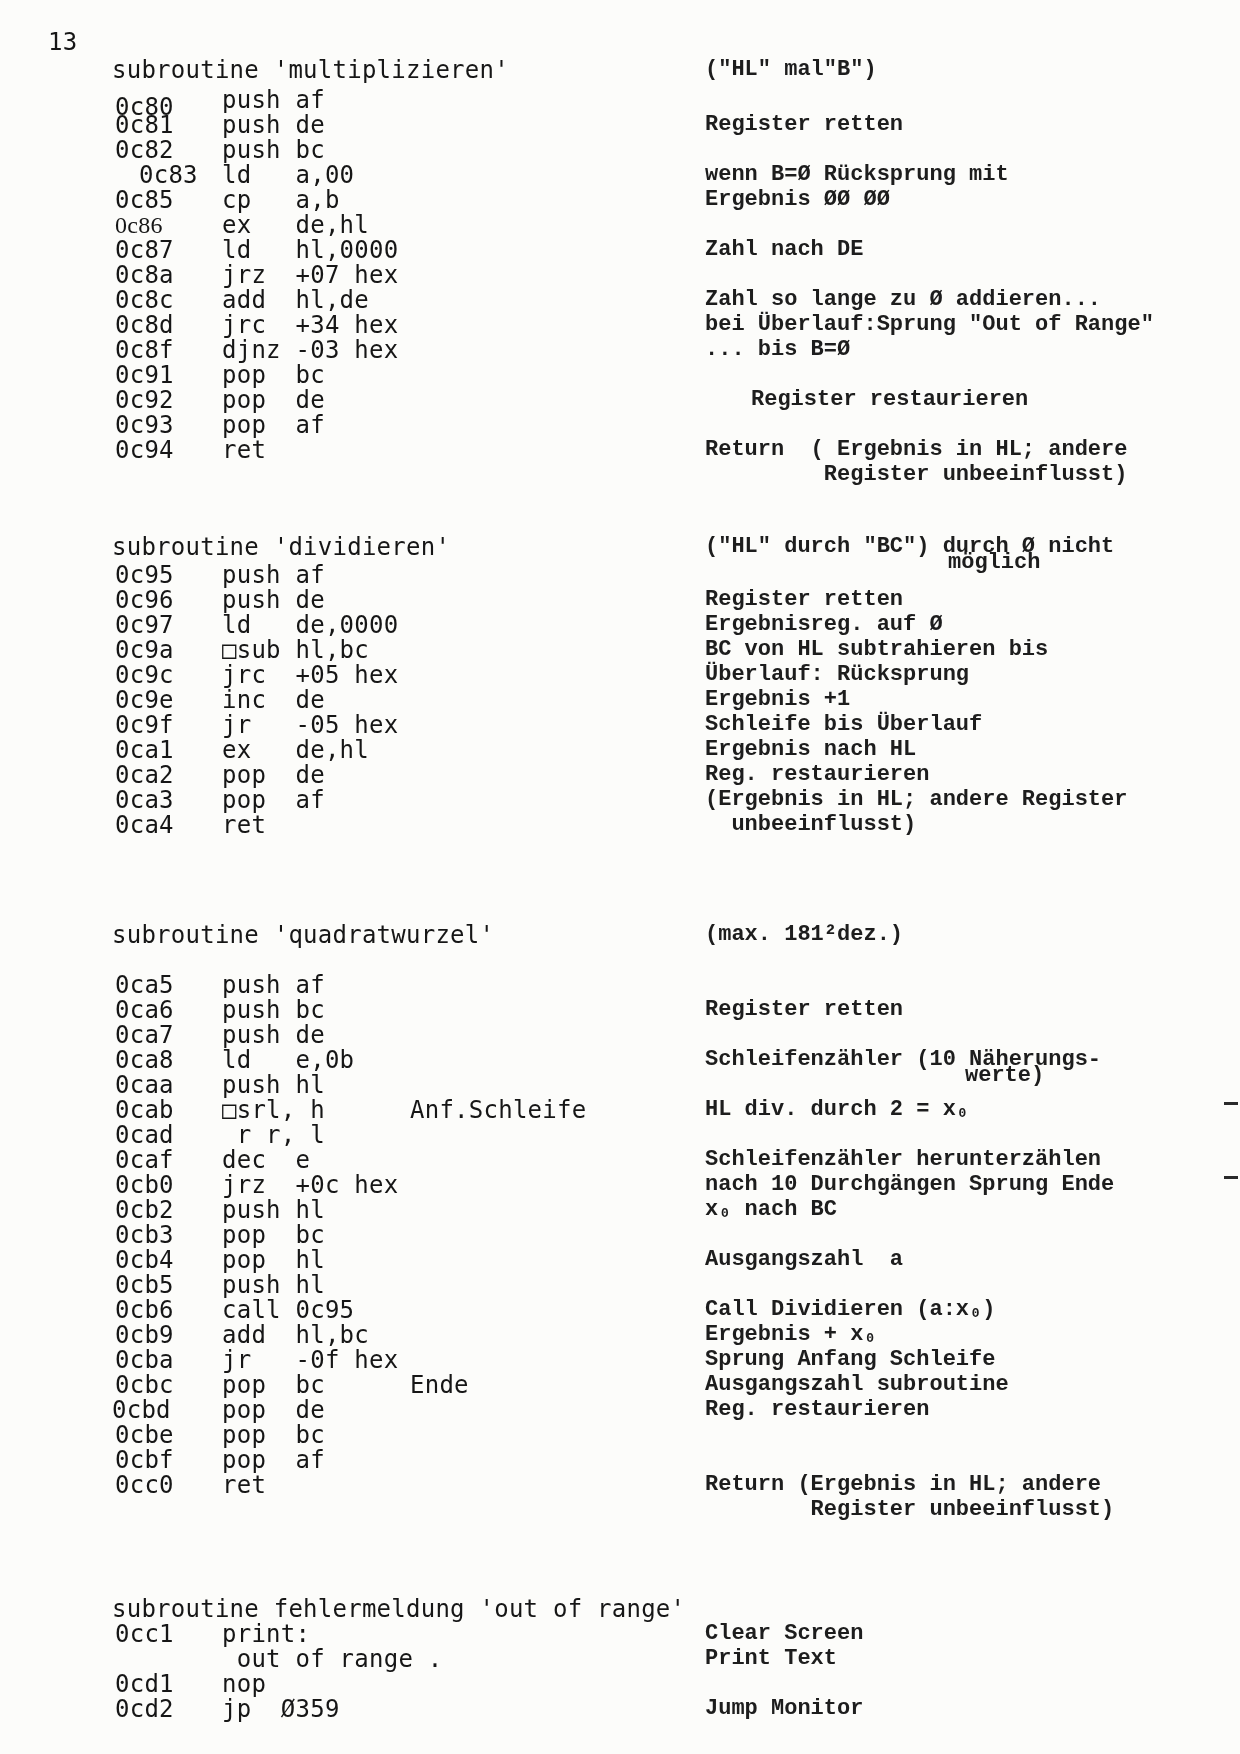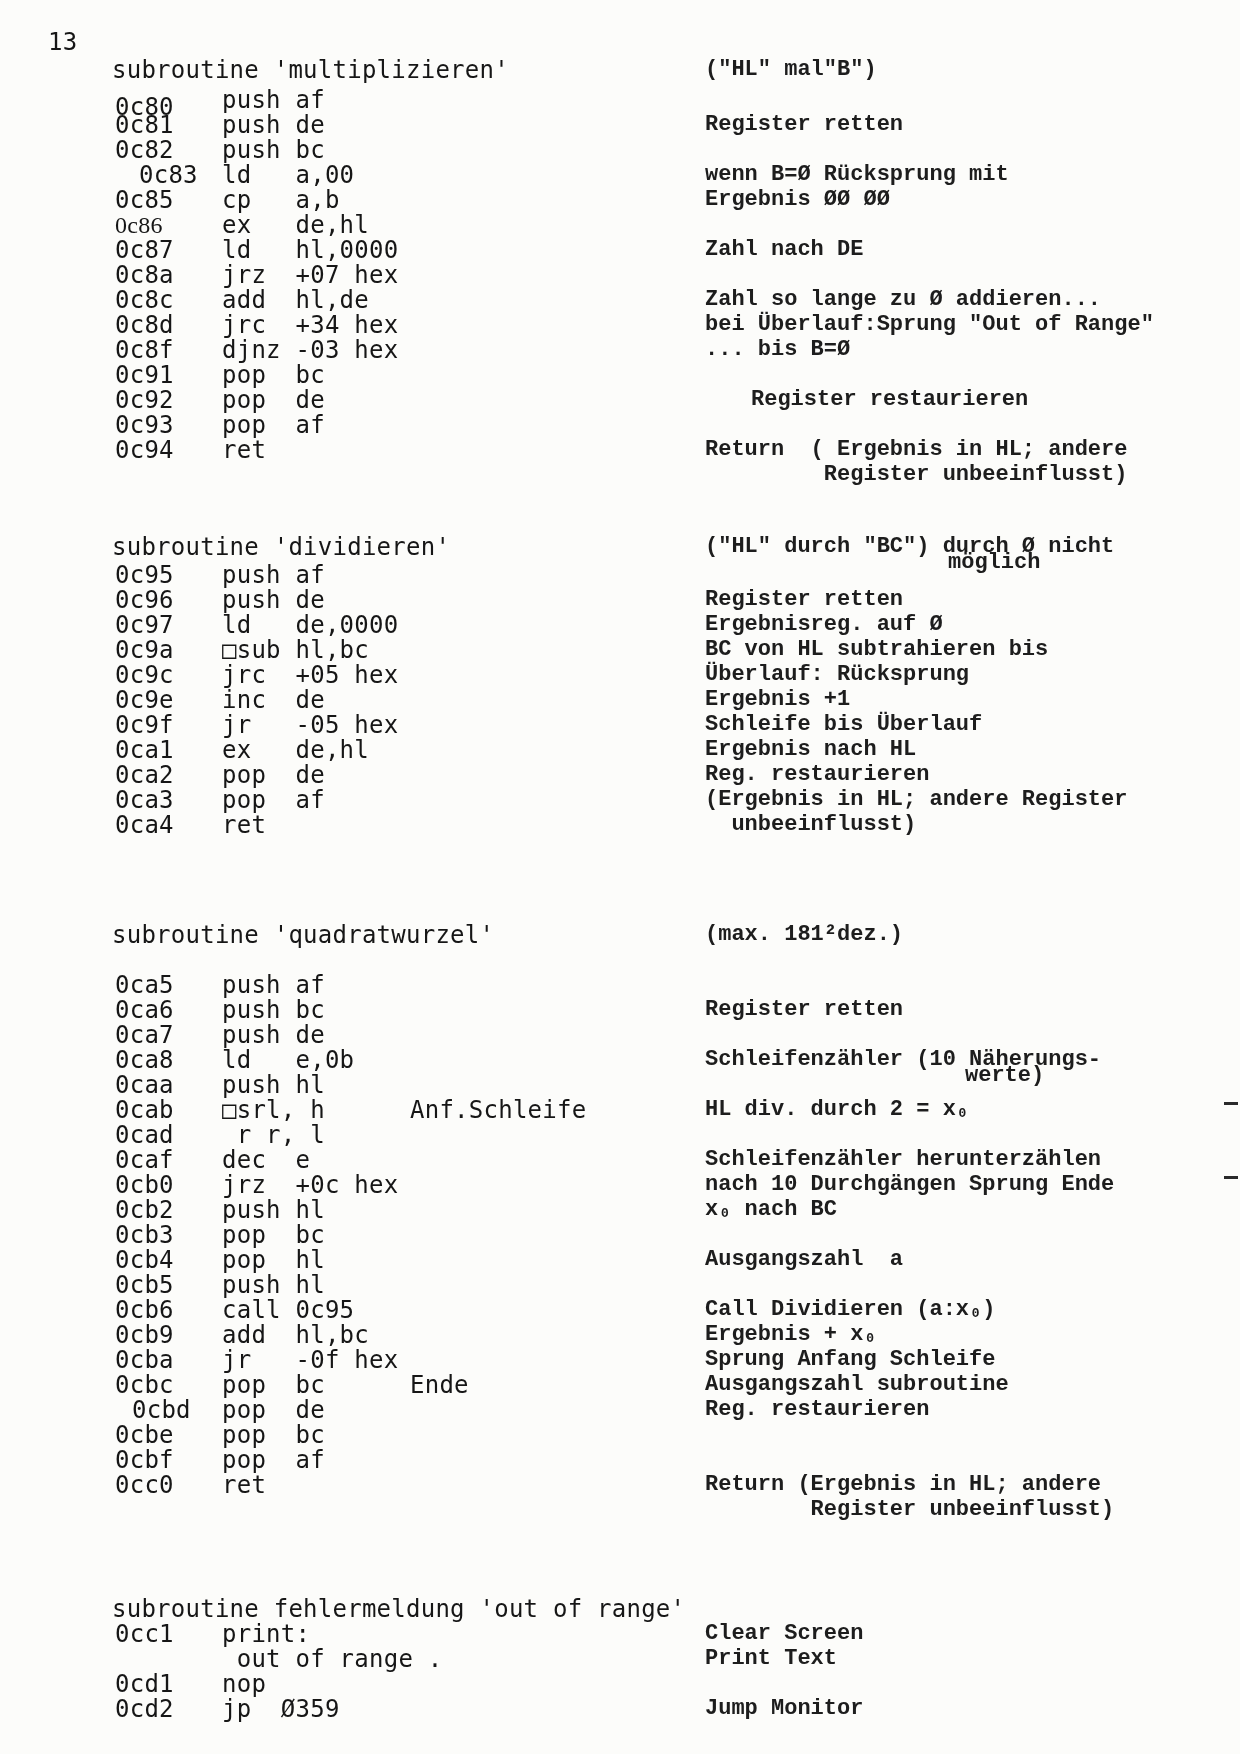--- a/index.html
+++ b/index.html
@@ -157,21 +157,21 @@
       <div class="t-code" style="left: 115px; top: 1323px;">0cb9</div>
       <div class="t-code" style="left: 222px; top: 1323px;">add  hl,bc</div>
       <div class="t-comm" style="left: 705px; top: 1323px;">Ergebnis + x₀</div>
       <div class="t-code" style="left: 115px; top: 1348px;">0cba</div>
       <div class="t-code" style="left: 222px; top: 1348px; text-align: right;">jr   -0f hex</div>
       <div class="t-comm" style="left: 705px; top: 1348px;">Sprung Anfang Schleife</div>
       <div class="t-code" style="left: 115px; top: 1373px;">0cbc</div>
       <div class="t-code" style="left: 222px; top: 1373px;">pop  bc</div>
       <div class="t-code" style="left: 410px; top: 1373px;">Ende</div>
       <div class="t-comm" style="left: 705px; top: 1373px;">Ausgangszahl subroutine</div>
-      <div class="t-code" style="left: 132px; top: 1398px;">0cbd</div>
+      <div class="t-code" style="left: 112px; top: 1398px;">0cbd</div>
       <div class="t-code" style="left: 222px; top: 1398px;">pop  de</div>
       <div class="t-comm" style="left: 705px; top: 1398px;">Reg. restaurieren</div>
       <div class="t-code" style="left: 115px; top: 1423px;">0cbe</div>
       <div class="t-code" style="left: 222px; top: 1423px;">pop  bc</div>
       <div class="t-code" style="left: 115px; top: 1448px;">0cbf</div>
       <div class="t-code" style="left: 222px; top: 1448px;">pop  af</div>
       <div class="t-code" style="left: 115px; top: 1473px;">0cc0</div>
       <div class="t-code" style="left: 222px; top: 1473px;">ret</div>
       <div class="t-comm" style="left: 705px; top: 1473px;">Return (Ergebnis in HL; andere</div>
       <div class="t-comm" style="left: 705px; top: 1498px;">        Register unbeeinflusst)</div>

